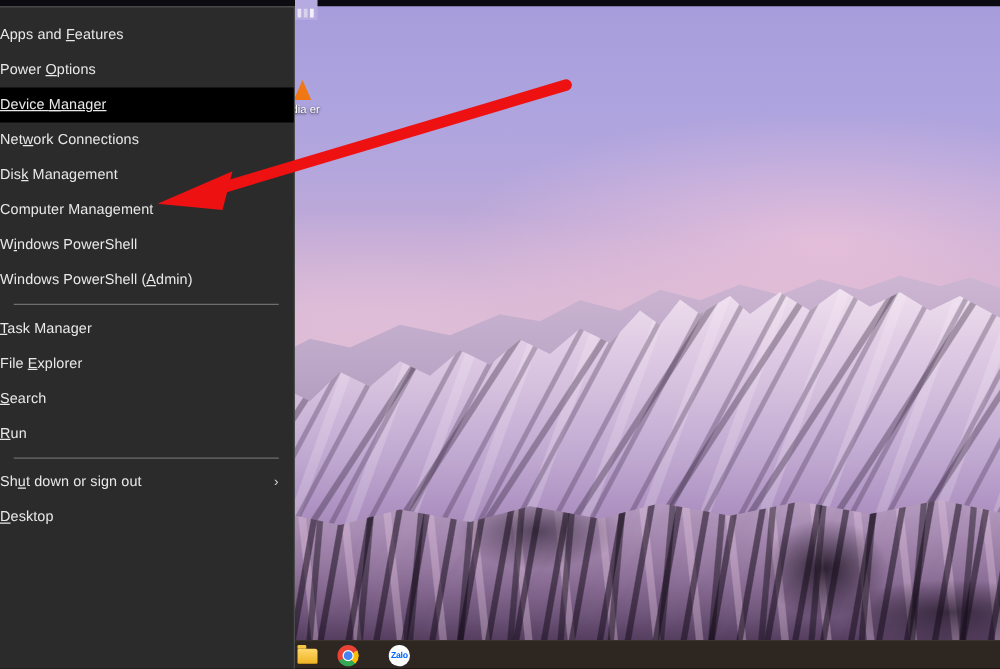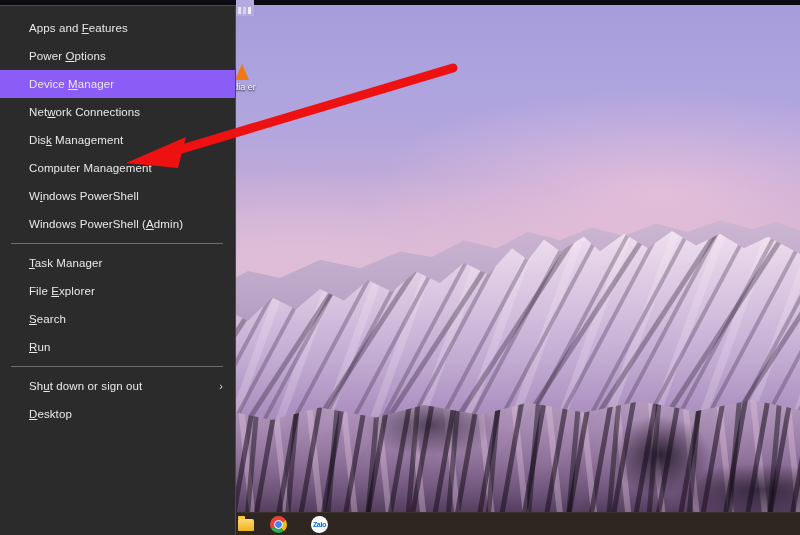--- a/index.html
+++ b/index.html
@@ -237,28 +237,28 @@
     border-top: 1px solid #4a4a4a;
     color: #e8e8e8;
     font-size: 11.5px;
     padding-top: 8px;
     user-select: none;
   }
   .menu-item {
     position: relative;
     height: 28px;
     line-height: 28px;
-    padding-left: 29px;
     padding-right: 14px;
     white-space: nowrap;
     color: #e9e9e9;
     letter-spacing: .1px;
   }
   .menu-item.selected {
-    background: #8b5cf6;
+    background: #000000;
+    text-decoration: underline;
   }
   .menu-item .mn { text-decoration: underline; }
   .menu-item .chevron {
     position: absolute; right: 12px; top: 0;
     font-size: 11px; color: #d8d8d8;
     line-height: 28px;
   }
   .menu-sep {
     height: 1px;
     background: #6e6e6e;

